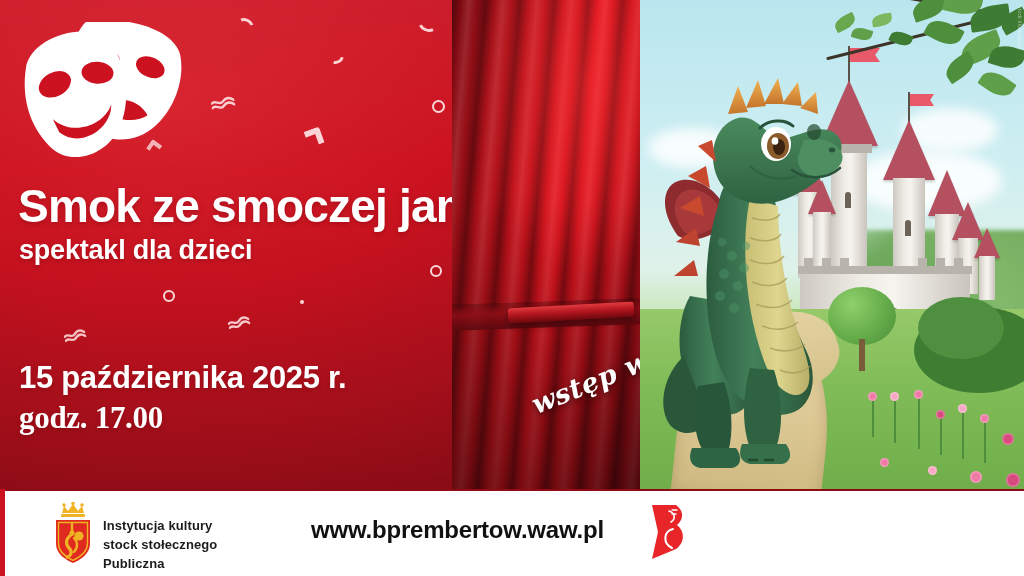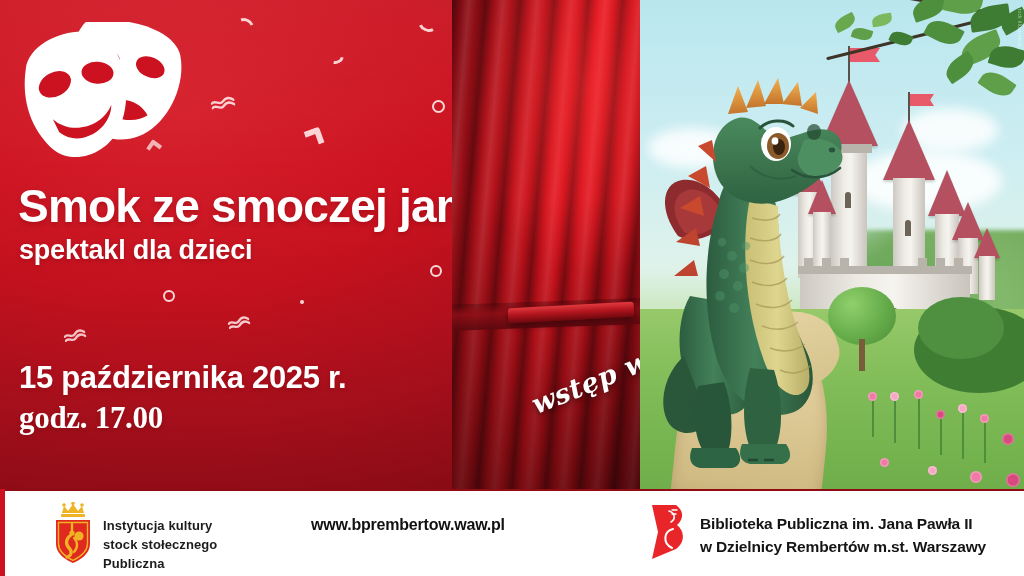--- a/index.html
+++ b/index.html
@@ -181,21 +181,21 @@
   .footer-accent{position:absolute;left:0;top:0;width:5px;height:87px;background:#cc1220;}
   .footer-topline{position:absolute;left:0;top:0;width:1024px;height:2px;background:#8f0c15;}
 
   .warsaw-logo{position:absolute;left:52px;top:13px;width:42px;height:62px;}
   .warsaw-text{
     position:absolute;left:103px;top:28px;
     font-size:13px;font-weight:bold;color:#1c1c1c;line-height:1.45;letter-spacing:.1px;
   }
   .site-url{
     position:absolute;left:311px;top:27px;
-    font-size:16px;font-weight:bold;color:#111;letter-spacing:-.2px;
+    font-size:24px;font-weight:bold;color:#111;letter-spacing:-.2px;
   }
   .lib-logo{position:absolute;left:650px;top:14px;width:38px;height:58px;}
   .lib-text{
     position:absolute;left:700px;top:23px;
     font-size:15.5px;font-weight:bold;color:#141414;line-height:1.5;letter-spacing:-.15px;
   }
   .lib-text span{display:block;}
 </style>
 </head>
 <body>
@@ -521,19 +521,15 @@
 
     <div class="lib-logo">
       <svg width="38" height="58" viewBox="0 0 38 58">
         <path d="M2 2 L26 2 C34 8, 34 16, 27 22 C35 28, 35 40, 26 46 L2 56 L8 29 Z" fill="#e8262a"></path>
         <path d="M19 8 C25 10, 26 16, 21 19" stroke="#ffffff" stroke-width="1.6" fill="none" stroke-linecap="round"></path>
         <path d="M22 7 L27 7" stroke="#ffffff" stroke-width="1.4" stroke-linecap="round"></path>
         <path d="M22 11 L26 11" stroke="#ffffff" stroke-width="1.4" stroke-linecap="round"></path>
         <path d="M23 26 C14 28, 12 40, 22 45" stroke="#ffffff" stroke-width="2" fill="none" stroke-linecap="round"></path>
       </svg>
     </div>
-    <div class="lib-text">
-      <span>Biblioteka Publiczna im. Jana Pawła II</span>
-      <span>w Dzielnicy Rembertów m.st. Warszawy</span>
-    </div>
   </div>
 
 </div>
 
 </body></html>

